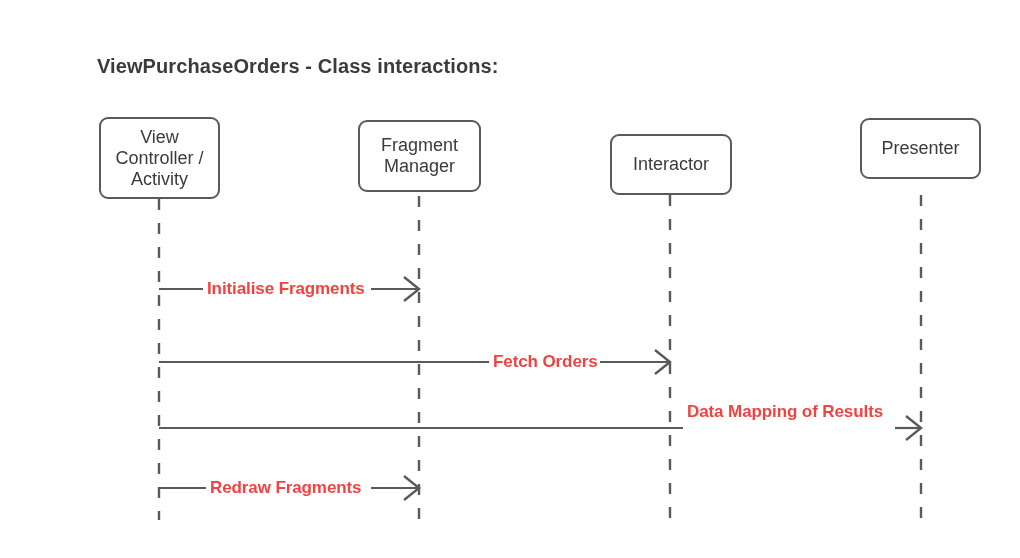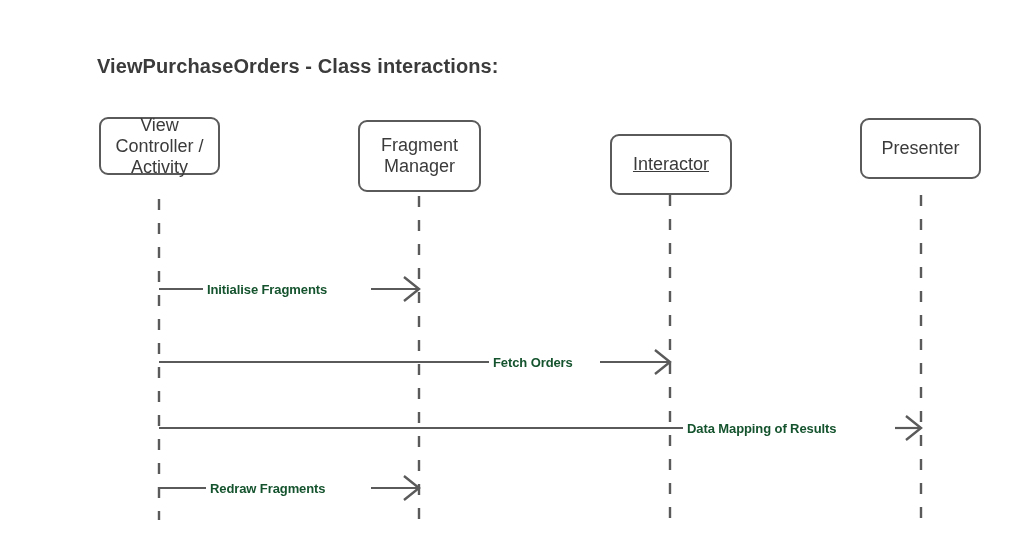--- a/index.html
+++ b/index.html
@@ -46,23 +46,23 @@
   .actor-label {
     font-size: 18px;
     line-height: 21px;
     color: #3b3b3b;
     font-weight: 400;
     padding: 0 4px;
     white-space: pre-line;
   }
   .msg-label {
     position: absolute;
-    font-size: 13px;
+    font-size: 17px;
     font-weight: bold;
-    color: #14532d;
+    color: #ef4444;
     background: #ffffff;
     white-space: nowrap;
     transform: translateY(-50%);
     padding: 0 2px;
     letter-spacing: -0.1px;
   }
 </style>
 </head>
 <body>
 
@@ -95,38 +95,38 @@
     <polyline points="906,416 921,428 906,440" fill="none" stroke="#5a5a5a" stroke-width="2.4"></polyline>
   </g>
 
   <g>
     <line x1="159" y1="488" x2="206" y2="488" stroke="#5a5a5a" stroke-width="2.2"></line>
     <line x1="371" y1="488" x2="419" y2="488" stroke="#5a5a5a" stroke-width="2.2"></line>
     <polyline points="404,476 419,488 404,500" fill="none" stroke="#5a5a5a" stroke-width="2.4"></polyline>
   </g>
 </svg>
 
-<div class="actor-box" style="left:99px; top:117px; width:121px; height:58px;">
+<div class="actor-box" style="left:99px; top:117px; width:121px; height:82px;">
   <span class="actor-label">View
 Controller /
 Activity</span>
 </div>
 
 <div class="actor-box" style="left:358px; top:120px; width:123px; height:72px;">
   <span class="actor-label">Fragment
 Manager</span>
 </div>
 
-<div class="actor-box" style="left:610px; top:134px; width:122px; height:61px;text-decoration:underline;">
+<div class="actor-box" style="left:610px; top:134px; width:122px; height:61px;">
   <span class="actor-label">Interactor</span>
 </div>
 
 <div class="actor-box" style="left:860px; top:118px; width:121px; height:61px;">
   <span class="actor-label">Presenter</span>
 </div>
 
 <div class="msg-label" style="left:205px; top:289px;">Initialise Fragments</div>
 
 <div class="msg-label" style="left:491px; top:362px;text-align:center;">Fetch Orders</div>
 
-<div class="msg-label" style="left:685px; top:428px;text-align:center;">Data Mapping of Results</div>
+<div class="msg-label" style="left:685px; top:412px;text-align:center;">Data Mapping of Results</div>
 
 <div class="msg-label" style="left:208px; top:488px;">Redraw Fragments</div>
 
 </body></html>

